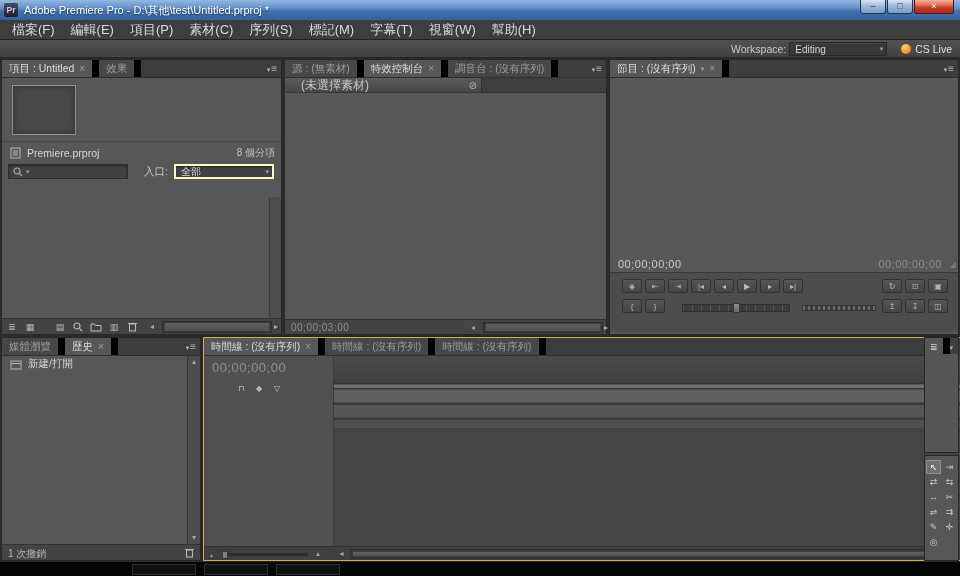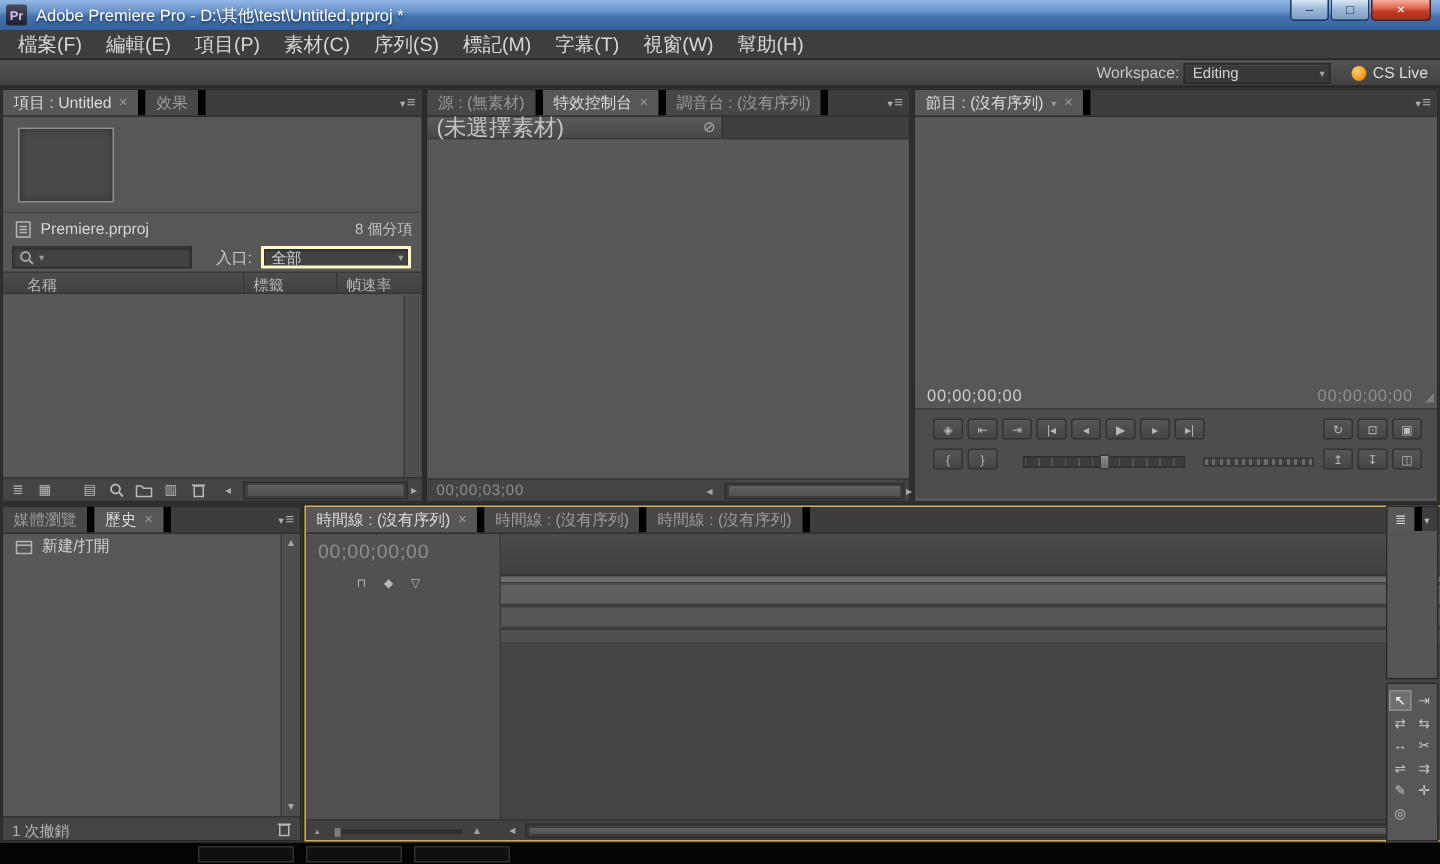--- a/index.html
+++ b/index.html
@@ -39,21 +39,21 @@
   .cslive { display:flex; align-items:center; gap:4px; margin-left:14px; }
   .cslive-icon { width:10px; height:10px; border-radius:50%;
     background:radial-gradient(circle at 35% 30%,#ffd27a,#f59a1c 60%,#c06a08); }
   .cslive-label { font-size:10.5px; color:#dcdcdc; }
 
   
   .panel { position:absolute; background:#575757; border:1px solid #282828; }
   .tabbar { position:relative; height:18px; background:#3d3d3d; border-bottom:1px solid #303030;
     display:flex; align-items:stretch; overflow:hidden; }
   .tab { display:flex; align-items:center; padding:0 7px; font-size:10.5px; color:#9b9b9b;
-    background:#474747; border-right:5px solid #000000; gap:5px; white-space:nowrap; }
+    background:#474747; border-right:7px solid #000000; gap:5px; white-space:nowrap; }
   .tab.active { background:#575757; color:#dadada; }
   .tclose { font-size:10px; color:#9a9a9a; }
   .tdrop { font-size:7px; color:#9a9a9a; }
   .panel-menu { position:absolute; right:4px; top:4px; font-size:10px; color:#b2b2b2; line-height:10px; }
   .panel-menu .pm-arrow { font-size:7px; margin-right:1px; }
   .mini-btn { display:flex; align-items:center; justify-content:center; color:#b8b8b8;
     background:linear-gradient(#555,#464646); border:1px solid #333; border-radius:2px; }
   .scroll-arrow { color:#a8a8a8; font-size:8px; line-height:10px; text-align:center; }
   svg { display:block; }
 
@@ -88,21 +88,21 @@
     color:#b8b8b8; font-size:9px; margin-left:2px; }
   .hscroll { position:relative; flex:1 1 auto; height:12px; margin:0 2px 0 8px; background:#3a3a3a;
     border:1px solid #2f2f2f; display:flex; align-items:center; }
   .hscroll .thumbx { flex:1 1 auto; height:10px; background:linear-gradient(#616161,#505050); border:1px solid #3e3e3e; margin:0 1px; }
 
   
   #source { left:284px; top:59px; width:323px; height:276px; }
   .ec-header { position:absolute; left:0; top:18px; right:0; height:15px; display:flex; }
   .ec-left { width:196px; background:linear-gradient(#5a5a5a,#484848); border-bottom:1px solid #383838;
     display:flex; align-items:center; position:relative; }
-  .ec-left .lbl { margin-left:6px; font-size:15px; color:#c4c4c4; }
+  .ec-left .lbl { margin-left:16px; font-size:12px; color:#c4c4c4; }
   .ec-left .noclip { position:absolute; right:4px; font-size:10px; color:#b0b0b0; }
   .ec-right { flex:1 1 auto; background:#3f3f3f; border-left:1px solid #2f2f2f; border-bottom:1px solid #333; }
   .ec-body { position:absolute; left:0; top:33px; right:0; bottom:15px; background:#585858; }
   .src-bottom { position:absolute; left:0; bottom:0; right:0; height:15px; background:#444;
     border-top:1px solid #333; }
   .src-tc { position:absolute; left:6px; top:2px; font-size:10px; color:#8f8f8f; letter-spacing:.5px; }
   .src-scroll { position:absolute; left:198px; right:3px; top:2px; height:11px; display:flex; align-items:center;
     background:#3a3a3a; border:1px solid #2f2f2f; }
   .src-scroll .thumbx { flex:1 1 auto; height:9px; background:linear-gradient(#616161,#505050); border:1px solid #3e3e3e; margin:0 1px; }
 
@@ -245,25 +245,20 @@
           <circle cx="4" cy="4" r="3" fill="none" stroke="#a8a8a8" stroke-width="1.2"></circle>
           <line x1="6.5" y1="6.5" x2="9" y2="9" stroke="#a8a8a8" stroke-width="1.2"></line>
         </svg>
         <span class="tdrop">▾</span>
       </div>
       <span class="in-label">入口:</span>
       <div class="in-select">
         <span>全部</span>
         <span class="arrow">▾</span>
       </div>
-    </div>
-    <div class="proj-cols">
-      <div class="c c-name">名稱</div>
-      <div class="c c-label">標籤</div>
-      <div class="c c-rate">幀速率</div>
     </div>
     <div class="proj-list"></div>
     <div class="proj-vlane"></div>
     <div class="proj-bottom">
       <span class="pb-icon">≣</span>
       <span class="pb-icon">▦</span>
       <span class="pb-icon" style="margin-left:14px">▤</span>
       <span class="pb-icon">
         <svg width="10" height="10">
           <circle cx="4" cy="4" r="3" fill="none" stroke="#b8b8b8" stroke-width="1.2"></circle>

